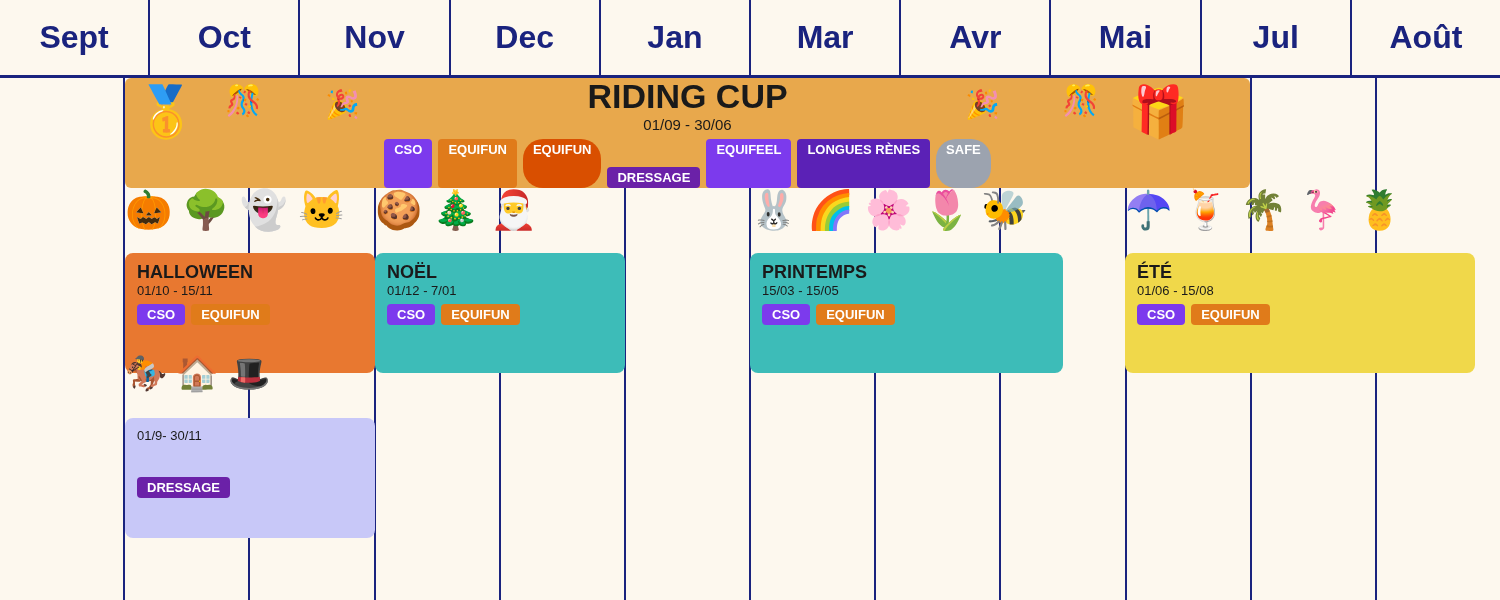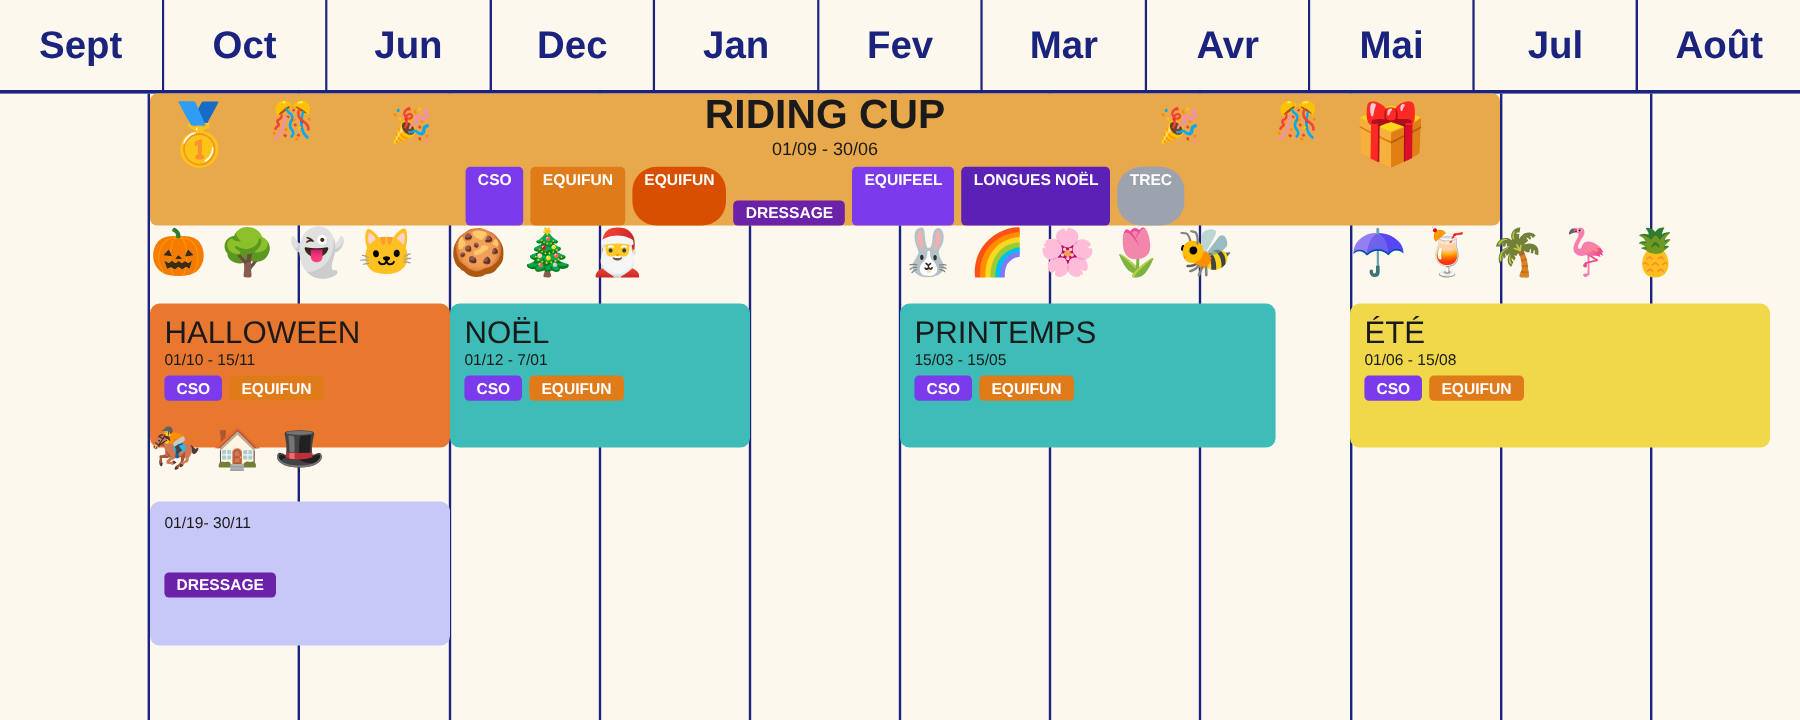--- a/index.html
+++ b/index.html
@@ -152,22 +152,22 @@
     
     .season-card {
       position: absolute;
       border-radius: 8px;
       padding: 10px 12px;
       z-index: 8;
       overflow: visible;
     }
 
     .season-title {
-      font-size: 26px;
-      font-weight: 400;
+      font-size: 18px;
+      font-weight: 700;
       color: #1a1a1a;
       line-height: 1.1;
     }
     .season-dates {
       font-size: 13px;
       color: #1a1a1a;
       margin-bottom: 6px;
     }
     .season-tags {
       display: flex;
@@ -251,24 +251,23 @@
     }
   </style>
 </head>
 <body>
 
 <div class="calendar">
 
   <div class="header-row">
     <div class="month-header">Sept</div>
     <div class="month-header">Oct</div>
-    <div class="month-header">Jun</div>
+    <div class="month-header">Nov</div>
     <div class="month-header">Dec</div>
     <div class="month-header">Jan</div>
-    <div class="month-header">Fev</div>
     <div class="month-header">Mar</div>
     <div class="month-header">Avr</div>
     <div class="month-header">Mai</div>
     <div class="month-header">Jul</div>
     <div class="month-header">Août</div>
   </div>
 
   <div class="content-area">
 
     <div class="grid-lines">
@@ -294,38 +293,38 @@
       <span class="deco-confetti-right">🎊</span>
       <span class="deco-gift">🎁</span>
       <div class="riding-cup-title">RIDING CUP</div>
       <div class="riding-cup-dates">01/09 - 30/06</div>
       <div class="riding-cup-tags">
         <span class="tag tag-cso">CSO</span>
         <span class="tag tag-equifun">EQUIFUN</span>
         <span class="tag tag-hunter">EQUIFUN</span>
         <span class="tag tag-dressage">DRESSAGE</span>
         <span class="tag tag-equifeel">EQUIFEEL</span>
-        <span class="tag tag-longues">LONGUES NOËL</span>
-        <span class="tag tag-trec">TREC</span>
+        <span class="tag tag-longues">LONGUES RÈNES</span>
+        <span class="tag tag-trec">SAFE</span>
       </div>
     </div>
 
     <div class="season-card halloween-card">
       <div class="halloween-deco">🎃 🌳 👻 🐱</div>
       <div class="season-title">HALLOWEEN</div>
       <div class="season-dates">01/10 - 15/11</div>
       <div class="season-tags">
         <span class="tag tag-cso">CSO</span>
         <span class="tag tag-equifun">EQUIFUN</span>
       </div>
     </div>
 
     <div class="season-card safehp-card">
       <div class="safehp-deco">🏇 🏠 🎩</div>
-      <div class="season-dates">01/19- 30/11</div>
+      <div class="season-dates">01/9- 30/11</div>
       <div class="season-tags">
         <span class="tag tag-dressage">DRESSAGE</span>
       </div>
     </div>
 
     <div class="season-card noel-card">
       <div class="noel-deco">🍪 🎄 🎅</div>
       <div class="season-title">NOËL</div>
       <div class="season-dates">01/12 - 7/01</div>
       <div class="season-tags">

